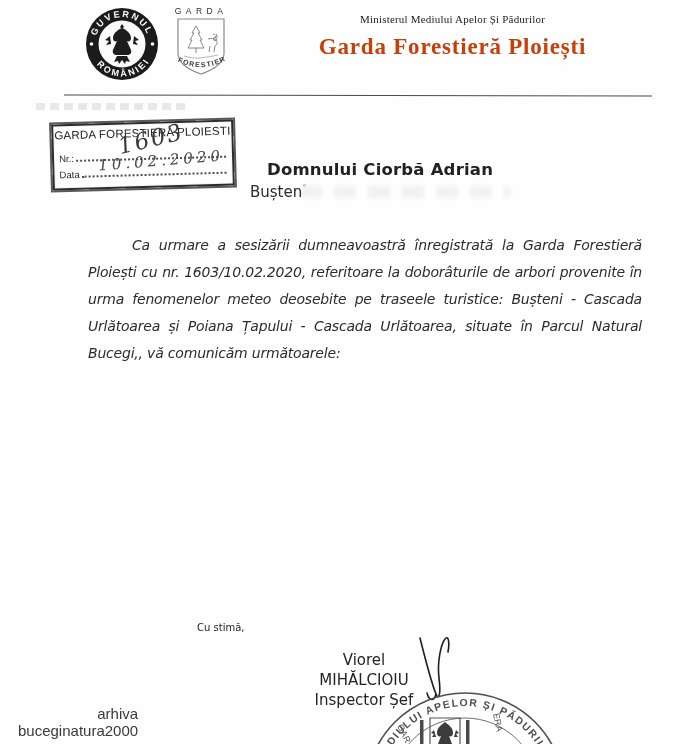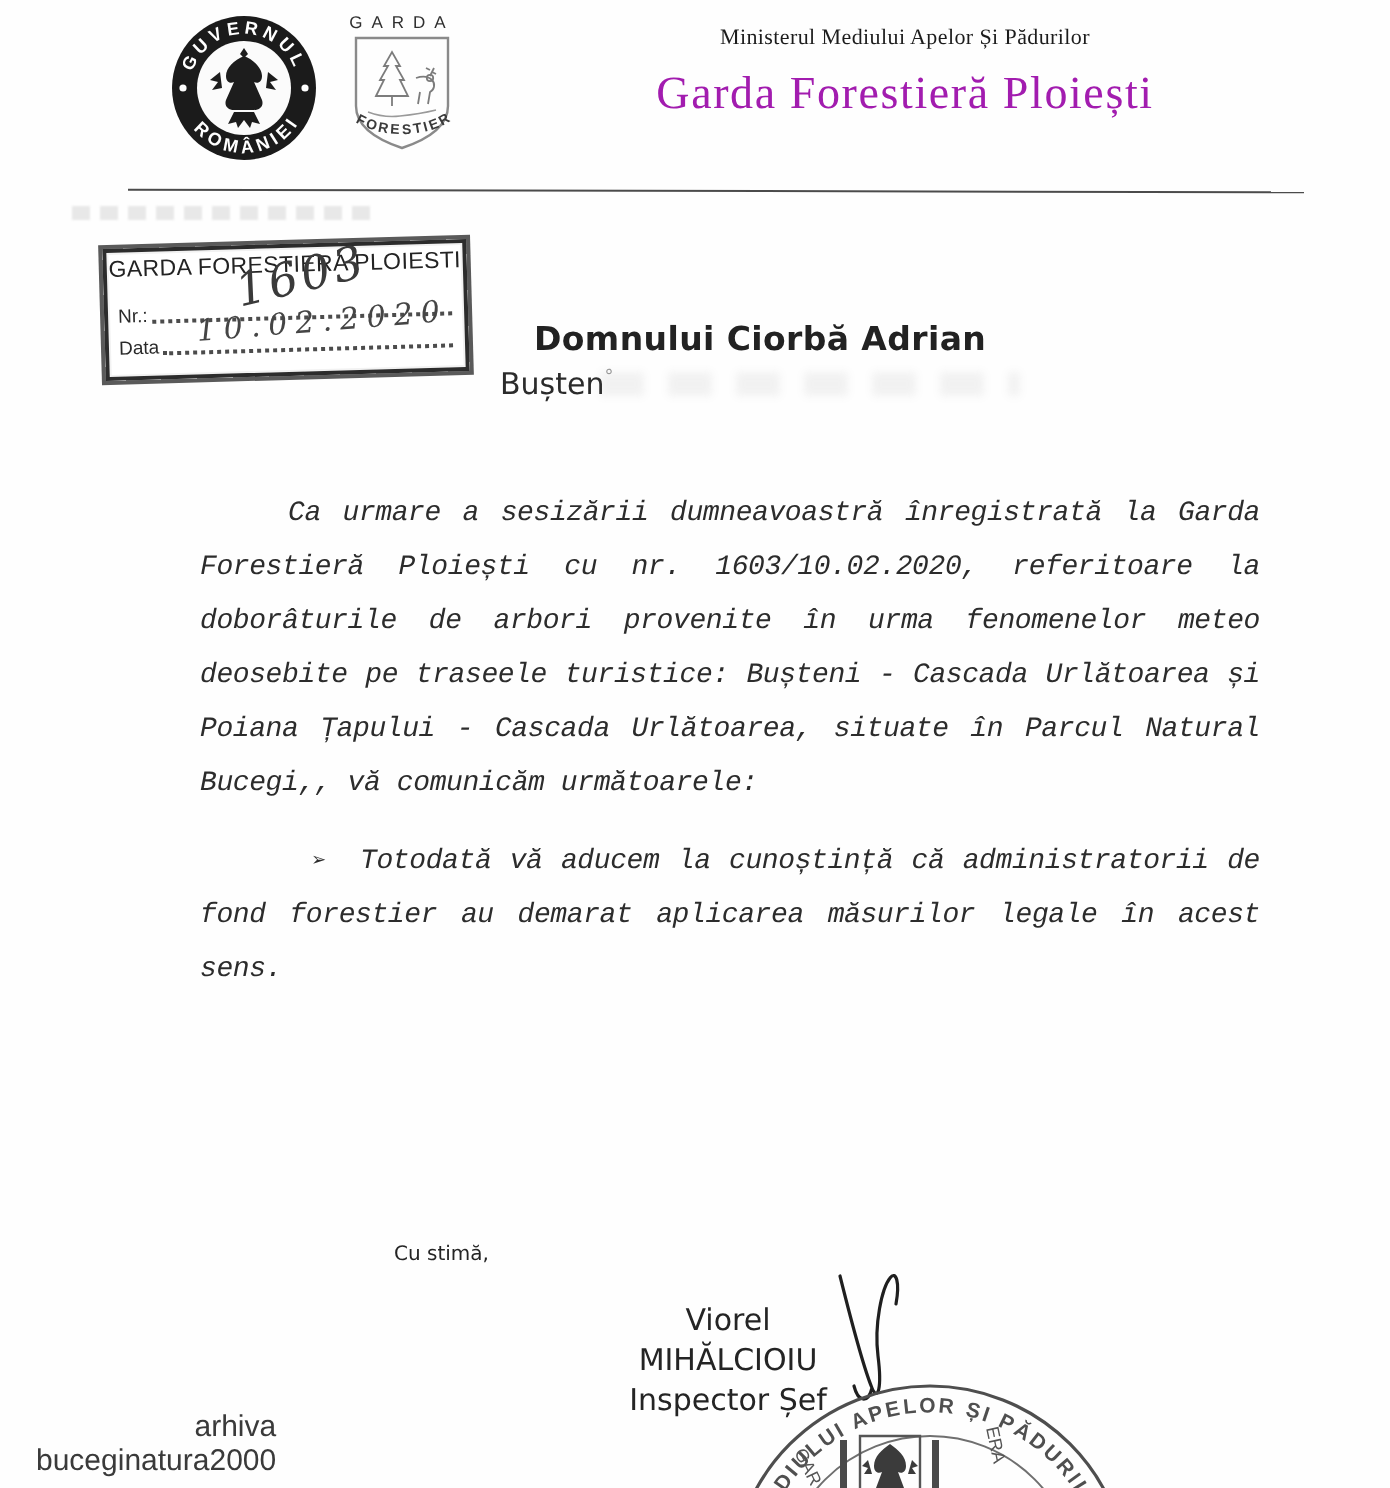--- a/index.html
+++ b/index.html
@@ -12,22 +12,22 @@
   .abs{position:absolute;}
 
   
   .hdr-title1{
     left:250px;top:13px;width:405px;text-align:center;
     font-family:"Liberation Serif",serif;font-weight:normal;
     font-size:11px;color:#1c1c1c;letter-spacing:.2px;
   }
   .hdr-title2{
     left:250px;top:34px;width:405px;text-align:center;
-    font-family:"Liberation Serif",serif;font-weight:normal;
-    font-size:23px;color:#a21caf;letter-spacing:.8px;
+    font-family:"Liberation Serif",serif;font-weight:bold;
+    font-size:23px;color:#c2410c;letter-spacing:.8px;
   }
   .divider{
     left:64px;top:95px;width:588px;height:0;
     border-top:1.5px solid #4b4b4b;transform:rotate(.12deg);
   }
   .scan-smudge1{
     left:36px;top:103px;width:150px;height:7px;opacity:.18;
     background:repeating-linear-gradient(90deg,#888 0 9px,transparent 9px 14px);
     filter:blur(.6px);
   }
@@ -62,21 +62,21 @@
   .addr-name{left:267px;top:160px;font-size:16.5px;font-weight:bold;color:#222;letter-spacing:.2px;}
   .addr-city{left:250px;top:183px;font-size:15px;color:#2b2b2b;}
   .addr-city .mark{font-size:9px;color:#999;vertical-align:super;}
 
   
   .body-text{
     left:88px;top:232px;width:554px;
     font-style:italic;font-size:14px;line-height:27px;letter-spacing:-.2px;
     color:#2c2c2c;text-align:justify;
   }
-  .body-text p{margin:12px;font-family:Liberation Mono, monospace;}
+  .body-text p{margin:0;}
   .p-intro{text-indent:44px;margin-bottom:11px !important;}
   .p-bullet{text-indent:56px;}
   .bmark{padding-right:17px;font-style:normal;font-size:12px;color:#2c2c2c;}
 
   
   .salutation{left:197px;top:622px;font-size:10px;color:#242424;}
   .signblock{left:298px;top:650px;width:132px;text-align:center;font-size:15px;color:#242424;line-height:20px;}
 
   
   .watermark{left:18px;top:705px;font-family:"Liberation Sans",sans-serif;font-size:15px;color:#3a3a3a;line-height:17px;}
@@ -150,21 +150,20 @@
   <div class="abs hand-nr">1603</div>
   <div class="abs hand-date">10.02.2020</div>
 </div>
 
 <div class="abs addr-name">Domnului Ciorbă Adrian</div>
 <div class="abs addr-city"><span>Bușten</span><span class="mark">°</span></div>
 <div class="abs scan-smudge2"></div>
 
 <div class="abs body-text">
   <p class="p-intro">Ca urmare a sesizării dumneavoastră înregistrată la Garda Forestieră Ploiești cu nr. 1603/10.02.2020, referitoare la doborâturile de arbori provenite în urma fenomenelor meteo deosebite pe traseele turistice: Bușteni - Cascada Urlătoarea și Poiana Țapului - Cascada Urlătoarea, situate în Parcul Natural Bucegi,, vă comunicăm următoarele:</p>
-  <p class="p-bullet"><span class="bmark">➢</span><span>Totodată vă aducem la cunoștință că administratorii de fond forestier au demarat aplicarea măsurilor legale în acest sens.</span></p>
 </div>
 
 <div class="abs salutation">Cu stimă,</div>
 <div class="abs signblock">
   <div>Viorel MIHĂLCIOIU</div>
   <div>Inspector Șef</div>
 </div>
 
 <svg class="abs" style="left:412px;top:632px;" width="52" height="74" viewBox="0 0 52 74">
   <path d="M8,6 C13,26 19,50 24,62 C27,69 29,62 27,46 C25,30 29,12 33,7 C36,3 38,9 36,20 M24,62 C22,70 17,69 15,61" fill="none" stroke="#1f1f1f" stroke-width="1.6" stroke-linecap="round"></path>

